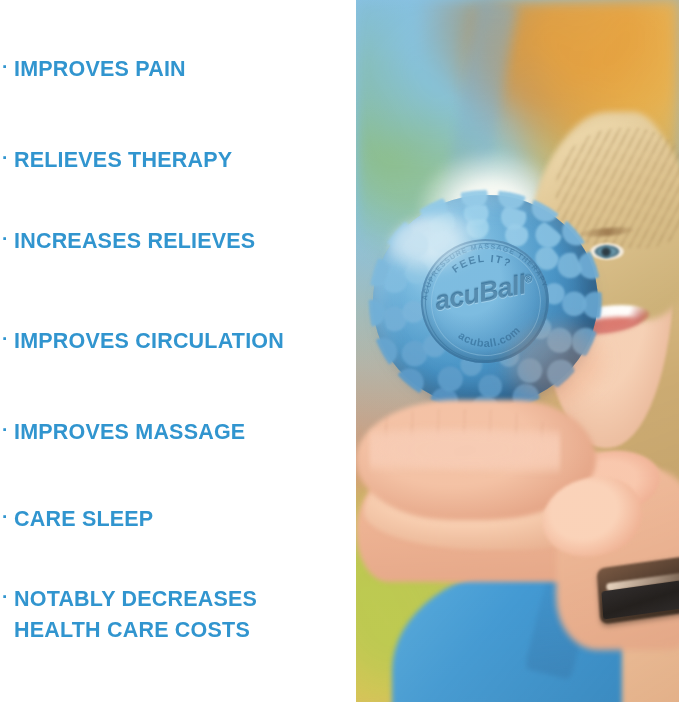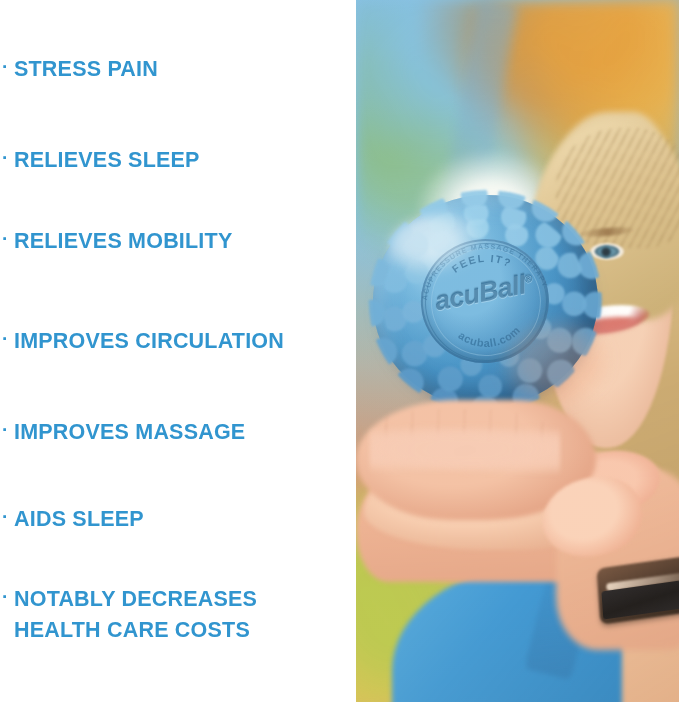--- a/index.html
+++ b/index.html
@@ -465,46 +465,46 @@
 </style>
 </head>
 <body>
 
 <div id="page">
 
   <section id="benefits-panel">
 
     <div class="benefit-item b0">
       <span class="benefit-bullet">·</span>
-      <span class="benefit-text">STRESS PAIN</span>
+      <span class="benefit-text">IMPROVES PAIN</span>
     </div>
 
     <div class="benefit-item b1">
       <span class="benefit-bullet">·</span>
-      <span class="benefit-text">RELIEVES SLEEP</span>
+      <span class="benefit-text">RELIEVES THERAPY</span>
     </div>
 
     <div class="benefit-item b2">
       <span class="benefit-bullet">·</span>
-      <span class="benefit-text">RELIEVES MOBILITY</span>
+      <span class="benefit-text">INCREASES RELIEVES</span>
     </div>
 
     <div class="benefit-item b3">
       <span class="benefit-bullet">·</span>
       <span class="benefit-text">IMPROVES CIRCULATION</span>
     </div>
 
     <div class="benefit-item b4">
       <span class="benefit-bullet">·</span>
       <span class="benefit-text">IMPROVES MASSAGE</span>
     </div>
 
     <div class="benefit-item b5">
       <span class="benefit-bullet">·</span>
-      <span class="benefit-text">AIDS SLEEP</span>
+      <span class="benefit-text">CARE SLEEP</span>
     </div>
 
     <div class="benefit-item b6">
       <span class="benefit-bullet">·</span>
       <span class="benefit-text">NOTABLY DECREASES
 HEALTH CARE COSTS</span>
     </div>
 
   </section>
 

